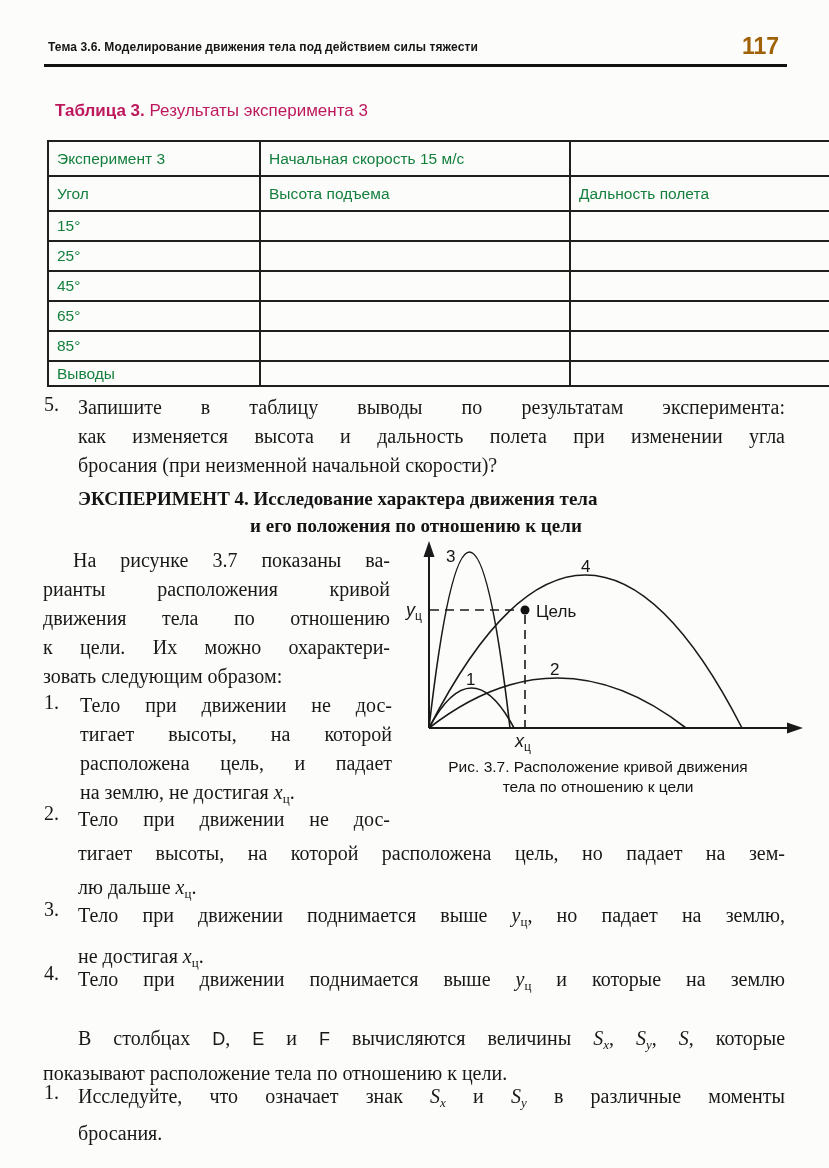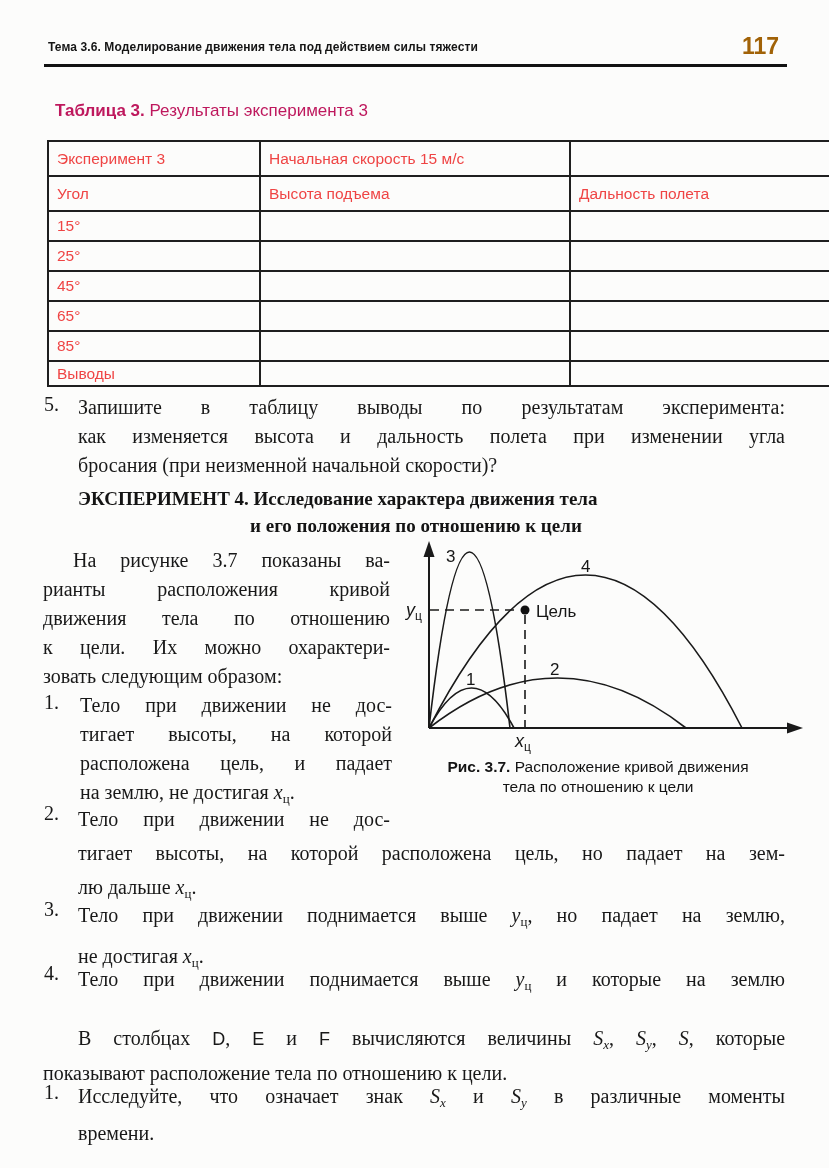--- a/index.html
+++ b/index.html
@@ -14,37 +14,37 @@
   .hdr-title{left:48px;top:40px;font-size:12px;font-weight:700;letter-spacing:.1px;color:#151515;}
   .hdr-page{right:50px;top:33px;font-size:23px;font-weight:700;color:#a16207;}
   .hdr-rule{left:44px;top:64px;width:743px;height:3px;background:#121212;}
   
   .tbl-caption{left:47px;top:101px;font-size:17px;color:#be185d;margin-left:8px;}
   .tbl-caption b{font-weight:700;}
   
   table.results{left:47px;top:140px;position:absolute;border-collapse:collapse;table-layout:fixed;width:739px;}
   table.results td{
     border:2px solid #1f1f1f;font-family:"Liberation Sans","DejaVu Sans",sans-serif;
-    font-size:15.5px;color:#ef4444;padding:2px 6px 2px 8px;vertical-align:middle;
+    font-size:15.5px;color:#15803d;padding:2px 6px 2px 8px;vertical-align:middle;
   }
   td.c0{width:196px;} td.c1{width:294px;} td.c2{width:249px;}
   tr.r-big td{height:29px;} tr.r-mid td{height:24px;} tr.r-sml td{height:19px;}
   
   .bodytxt{font-family:"Liberation Serif","DejaVu Serif",serif;font-size:20px;color:#181818;}
   .lh29 div{line-height:29px;height:29px;white-space:nowrap;}
   .j{text-align:justify;text-align-last:justify;white-space:normal !important;}
   .num{font-size:20px;}
   .bold-head{font-weight:700;font-size:19px;color:#141414;text-align:center;}
   .v{font-style:italic;}
   .sub{font-size:13px;vertical-align:-4px;}
   .subi{font-size:13px;vertical-align:-4px;font-style:italic;}
   .sf{font-family:"Liberation Sans","DejaVu Sans",sans-serif;font-size:18px;}
   
   .fig-caption{left:402px;top:757px;width:392px;text-align:center;font-size:15.5px;line-height:20px;color:#141414;}
-  .fig-caption b{font-weight:700;}
+  .fig-caption b{font-weight:400;}
   svg text{font-family:"Liberation Sans","DejaVu Sans",sans-serif;fill:#161616;}
 </style>
 </head>
 <body>
 
 <div class="page">
 
   <div class="abs sans hdr-title">Тема 3.6. Моделирование движения тела под действием силы тяжести</div>
   <div class="abs sans hdr-page">117</div>
   <div class="abs hdr-rule"></div>
@@ -173,16 +173,16 @@
   </div>
 
   <div class="abs bodytxt" style="left:43px;top:1024px;width:742px;line-height:29px;">
     <div class="j" style="text-indent:35px;"><span>В столбцах </span><span class="sf">D</span><span>, </span><span class="sf">E</span><span> и </span><span class="sf">F</span><span> вычисляются величины </span><span class="v">S</span><span class="subi">x</span><span>, </span><span class="v">S</span><span class="subi">y</span><span>, </span><span class="v">S</span><span>, которые</span></div>
     <div>показывают расположение тела по отношению к цели.</div>
   </div>
 
   <div class="abs bodytxt num" style="left:44px;top:1081px;">1.</div>
   <div class="abs bodytxt" style="left:78px;top:1081px;width:707px;line-height:31px;">
     <div class="j"><span>Исследуйте, что означает знак </span><span class="v">S</span><span class="subi">x</span><span> и </span><span class="v">S</span><span class="subi">y</span><span> в различные моменты</span></div>
-    <div>времени.</div>
+    <div>бросания.</div>
   </div>
 
 </div>
 
 </body></html>

